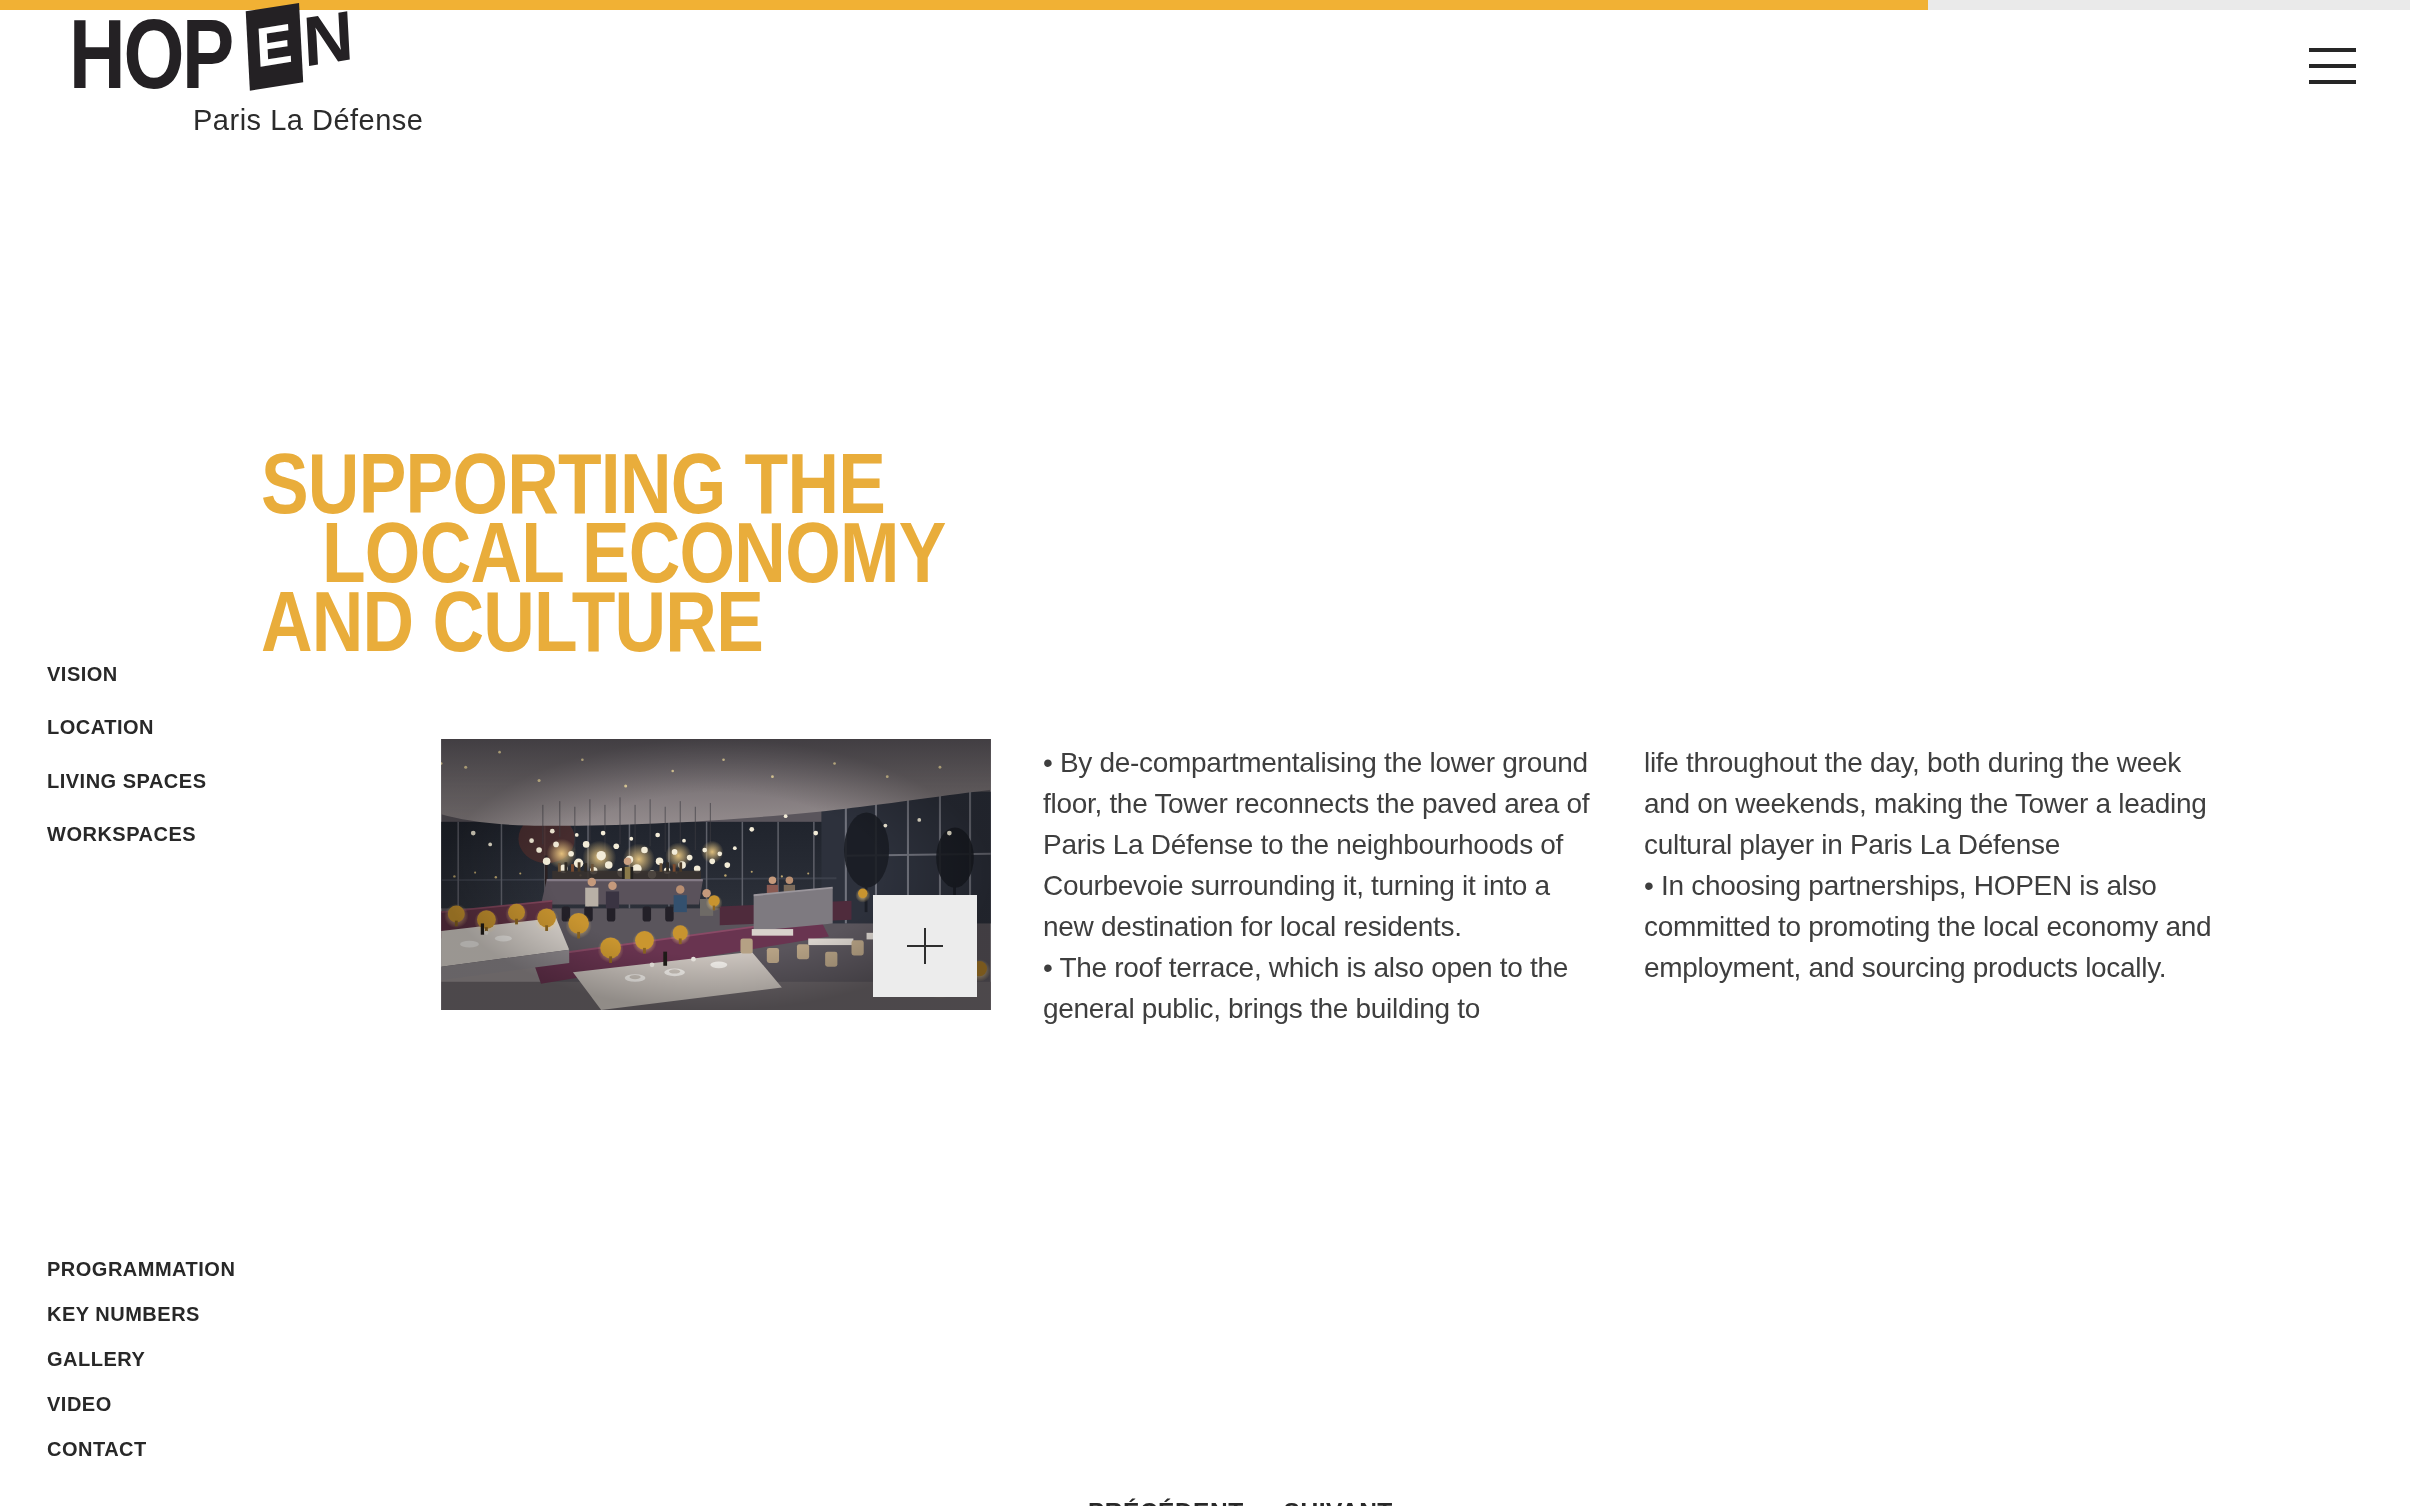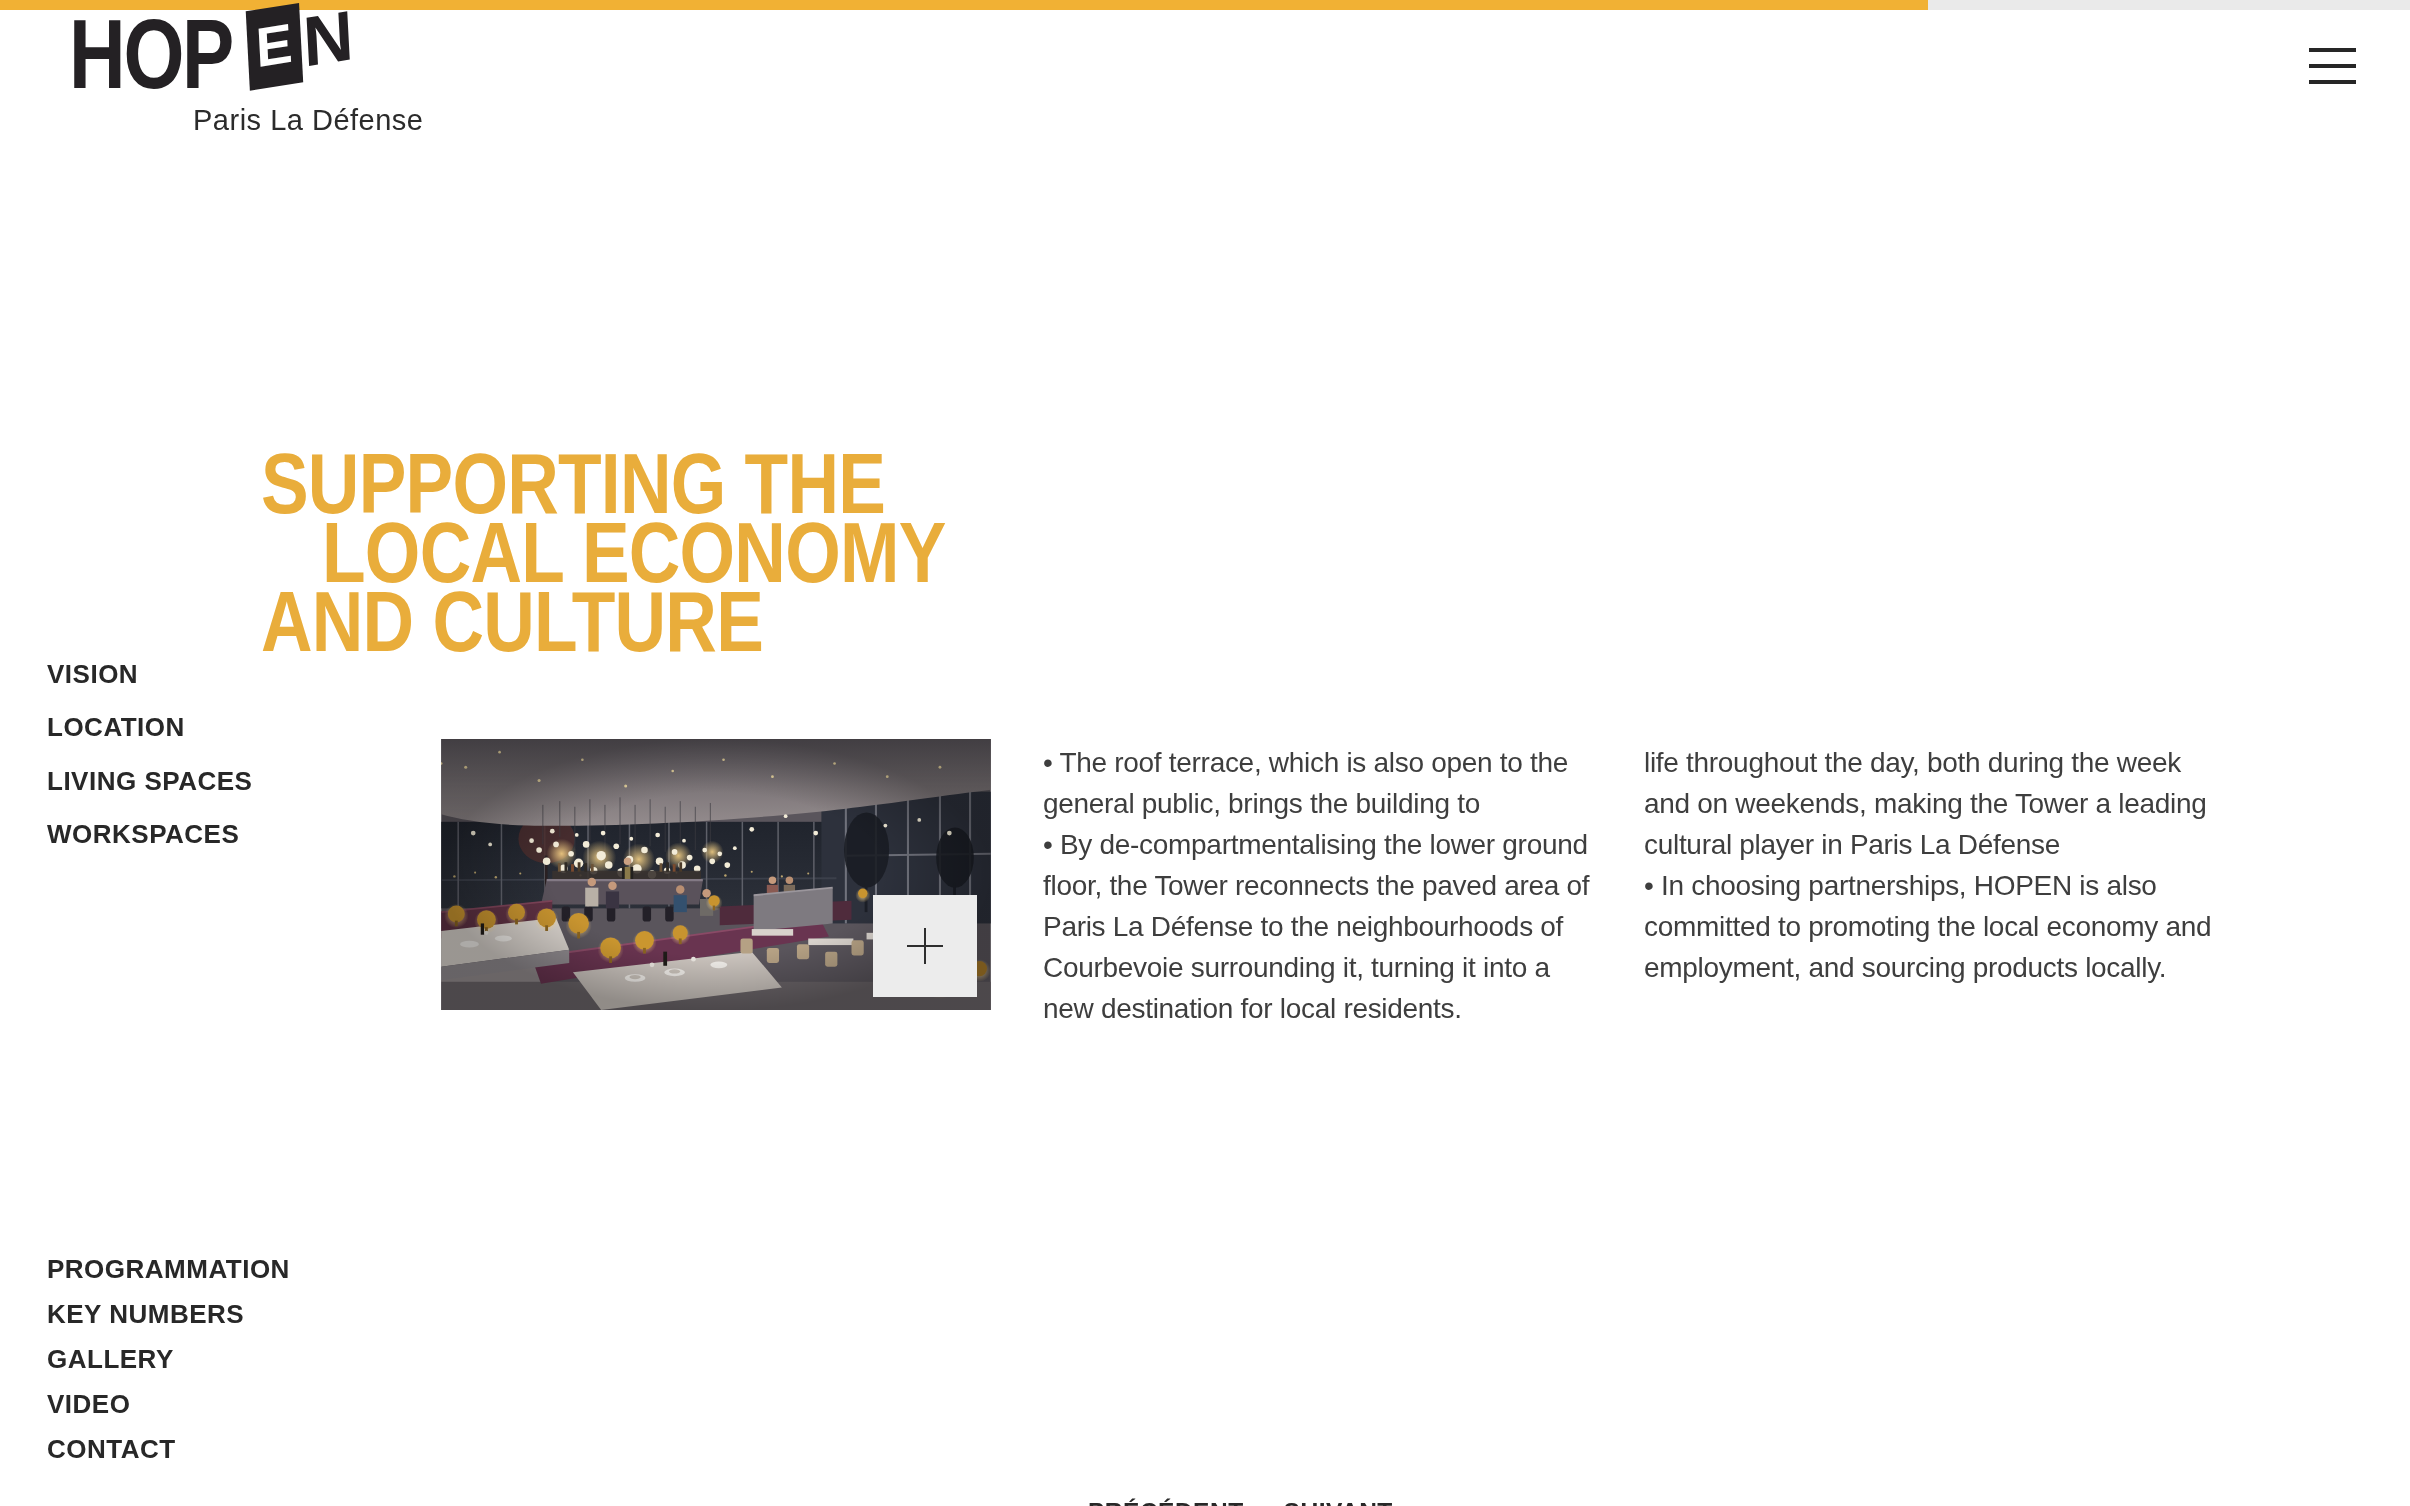--- a/index.html
+++ b/index.html
@@ -59,21 +59,21 @@
   .heading .hline.indent{margin-left:61px;}
 
   
   .nav{position:absolute;left:47px;list-style:none;margin:0;padding:0;}
   .nav-primary{top:660px;}
   .nav-secondary{top:1255px;}
   .nav li{margin:0;padding:0;}
   .nav-primary li{margin-bottom:25.4px;}
   .nav-secondary li{margin-bottom:17px;}
   .nav a{
-    display:inline-block;font-size:26px;font-weight:700;color:#282828;
+    display:inline-block;font-size:20px;font-weight:700;color:#282828;
     letter-spacing:0.5px;line-height:28px;text-decoration:none;cursor:pointer;white-space:nowrap;
   }
 
   
   .media{position:absolute;left:441px;top:739px;width:550px;height:271px;}
   .media svg{display:block;width:550px;height:271px;}
   .media-expand{
     position:absolute;right:14px;bottom:13px;width:104px;height:102px;
     background:#ECECEC;border:none;padding:0;cursor:pointer;
   }
@@ -425,22 +425,22 @@
 
   <button class="media-expand">
     <span class="ph"></span>
     <span class="pv"></span>
 
   </button>
 </div>
 
 <div class="cols">
   <div class="col col-1">
+    <p>• By de-compartmentalising the lower ground floor, the Tower reconnects the paved area of Paris La Défense to the neighbourhoods of Courbevoie surrounding it, turning it into a new destination for local residents.</p>
     <p>• The roof terrace, which is also open to the general public, brings the building to</p>
-    <p>• By de-compartmentalising the lower ground floor, the Tower reconnects the paved area of Paris La Défense to the neighbourhoods of Courbevoie surrounding it, turning it into a new destination for local residents.</p>
   </div>
   <div class="col col-2">
     <p>life throughout the day, both during the week and on weekends, making the Tower a leading cultural player in Paris La Défense</p>
     <p>• In choosing partnerships, HOPEN is also committed to promoting the local economy and employment, and sourcing products locally.</p>
   </div>
 </div>
 
 <div class="pagination">
   <a>PRÉCÉDENT</a>
   <a>SUIVANT</a>

